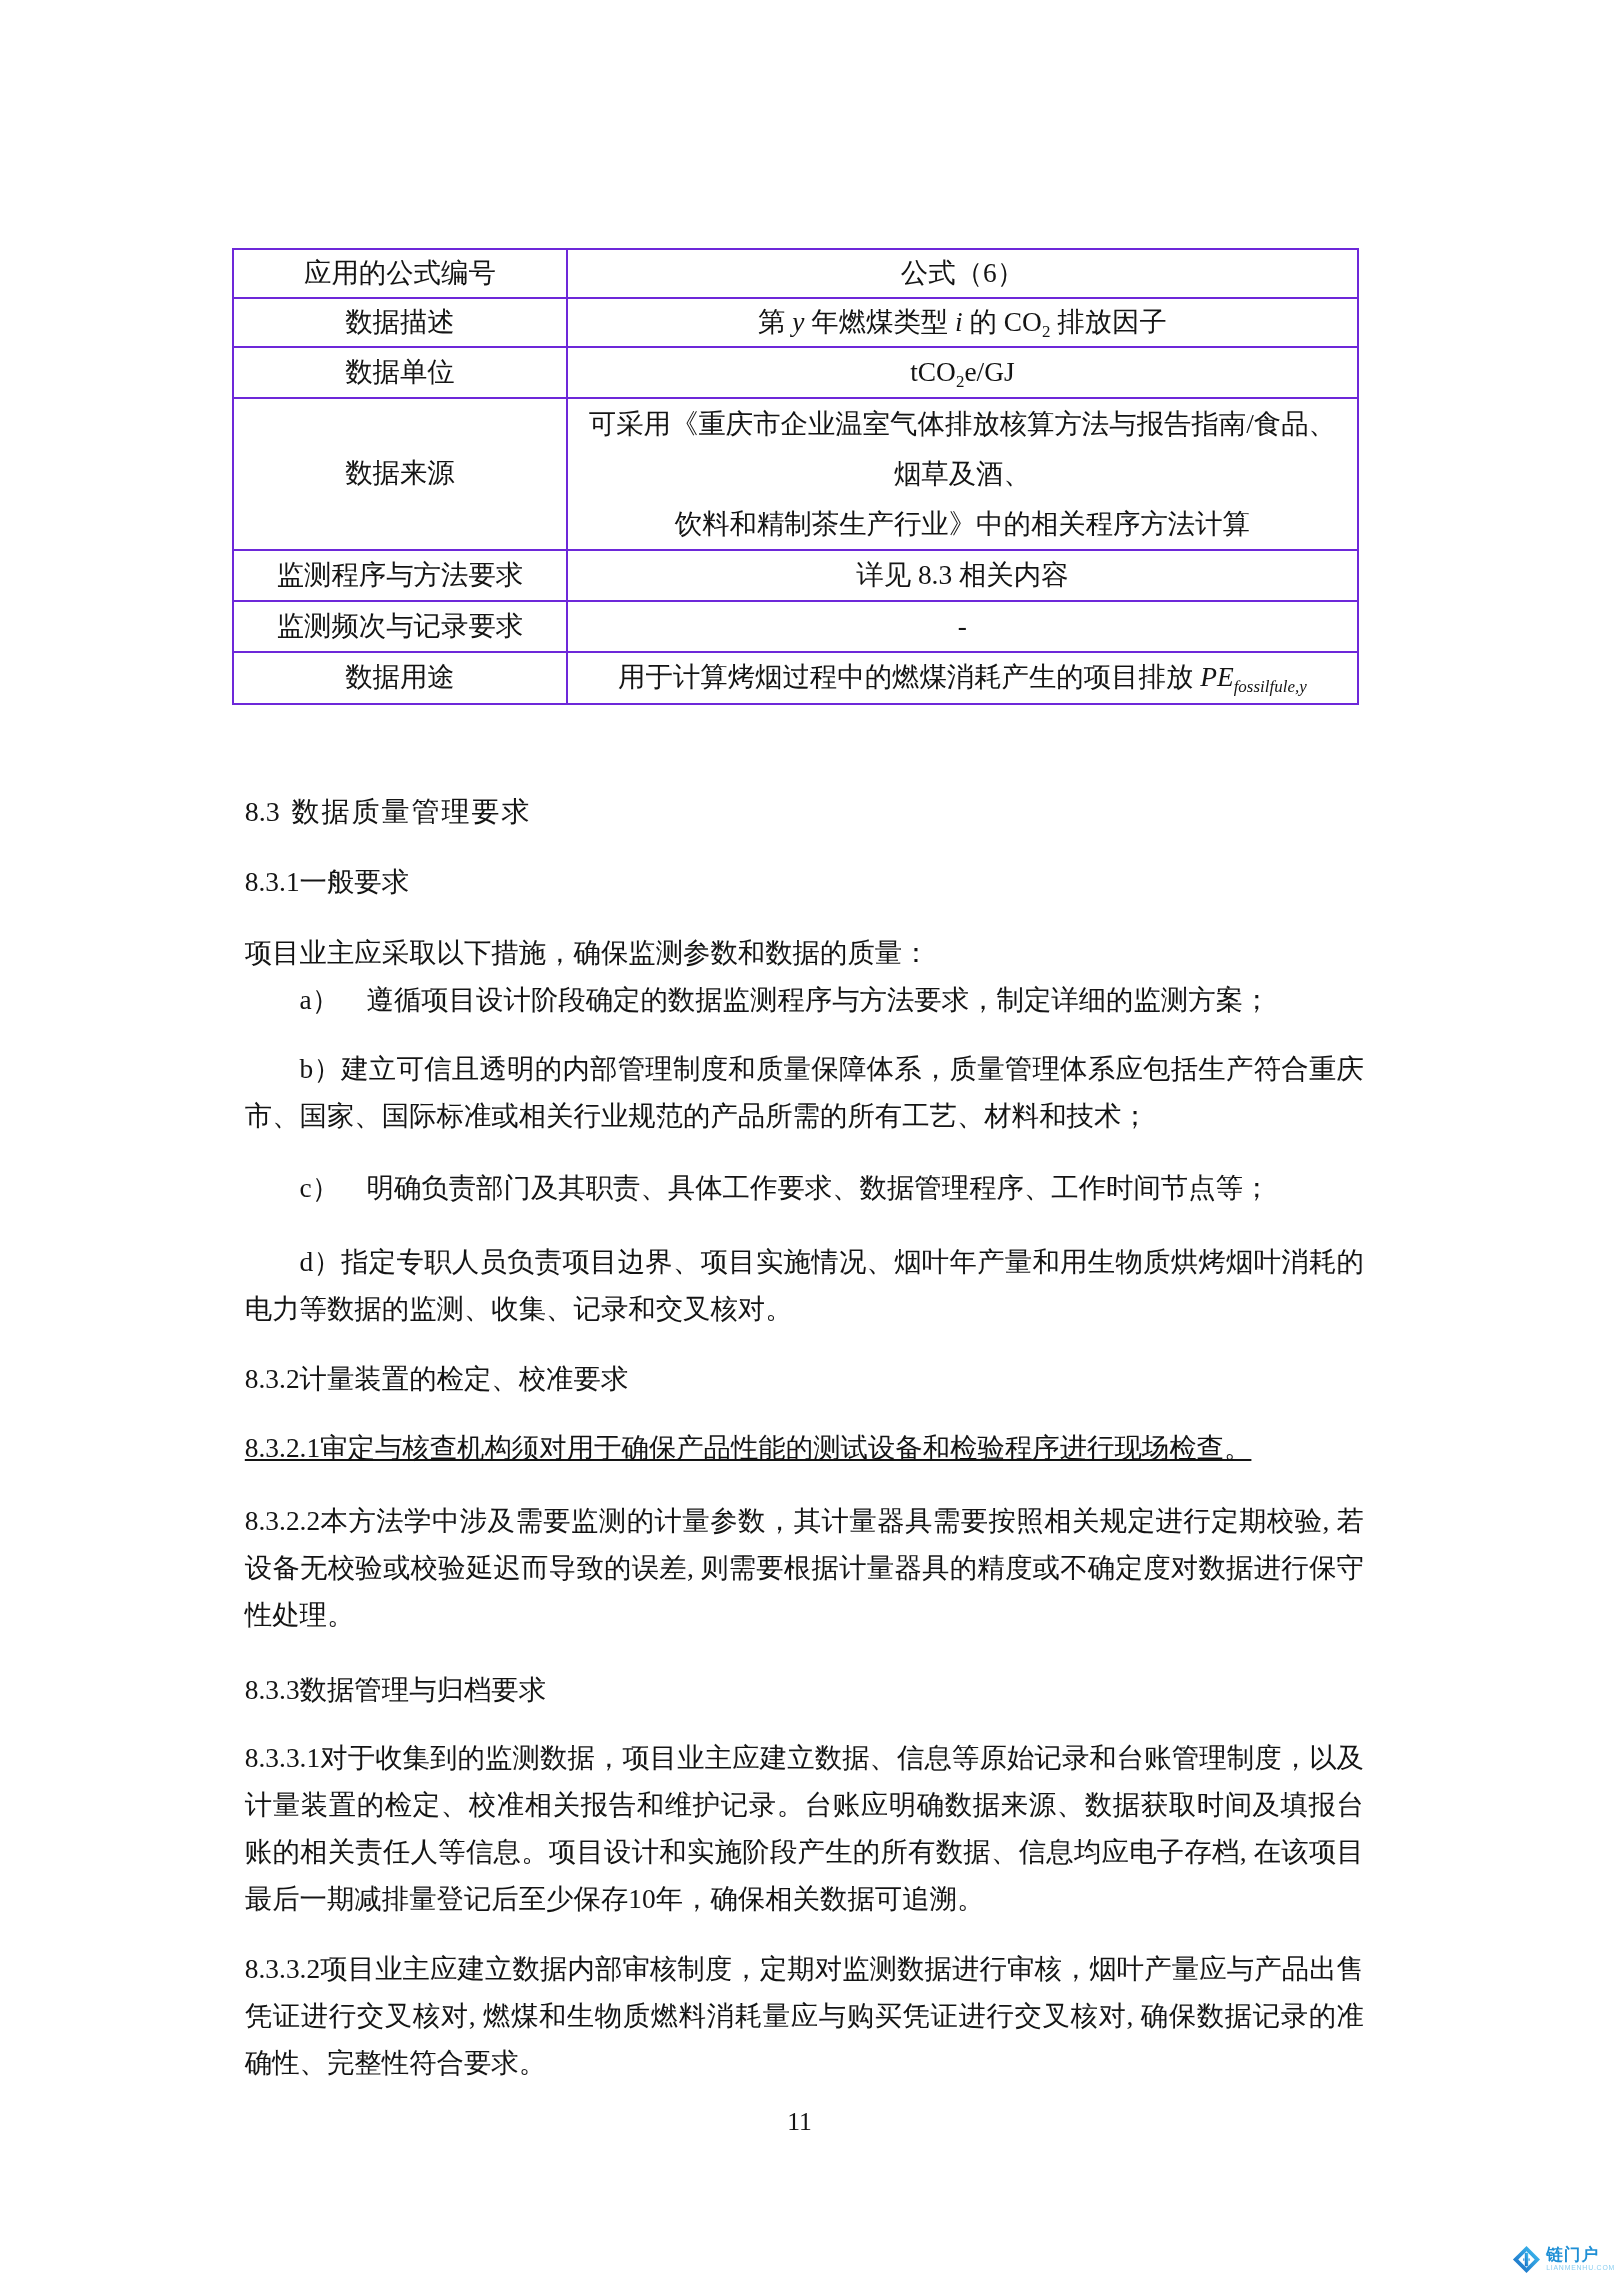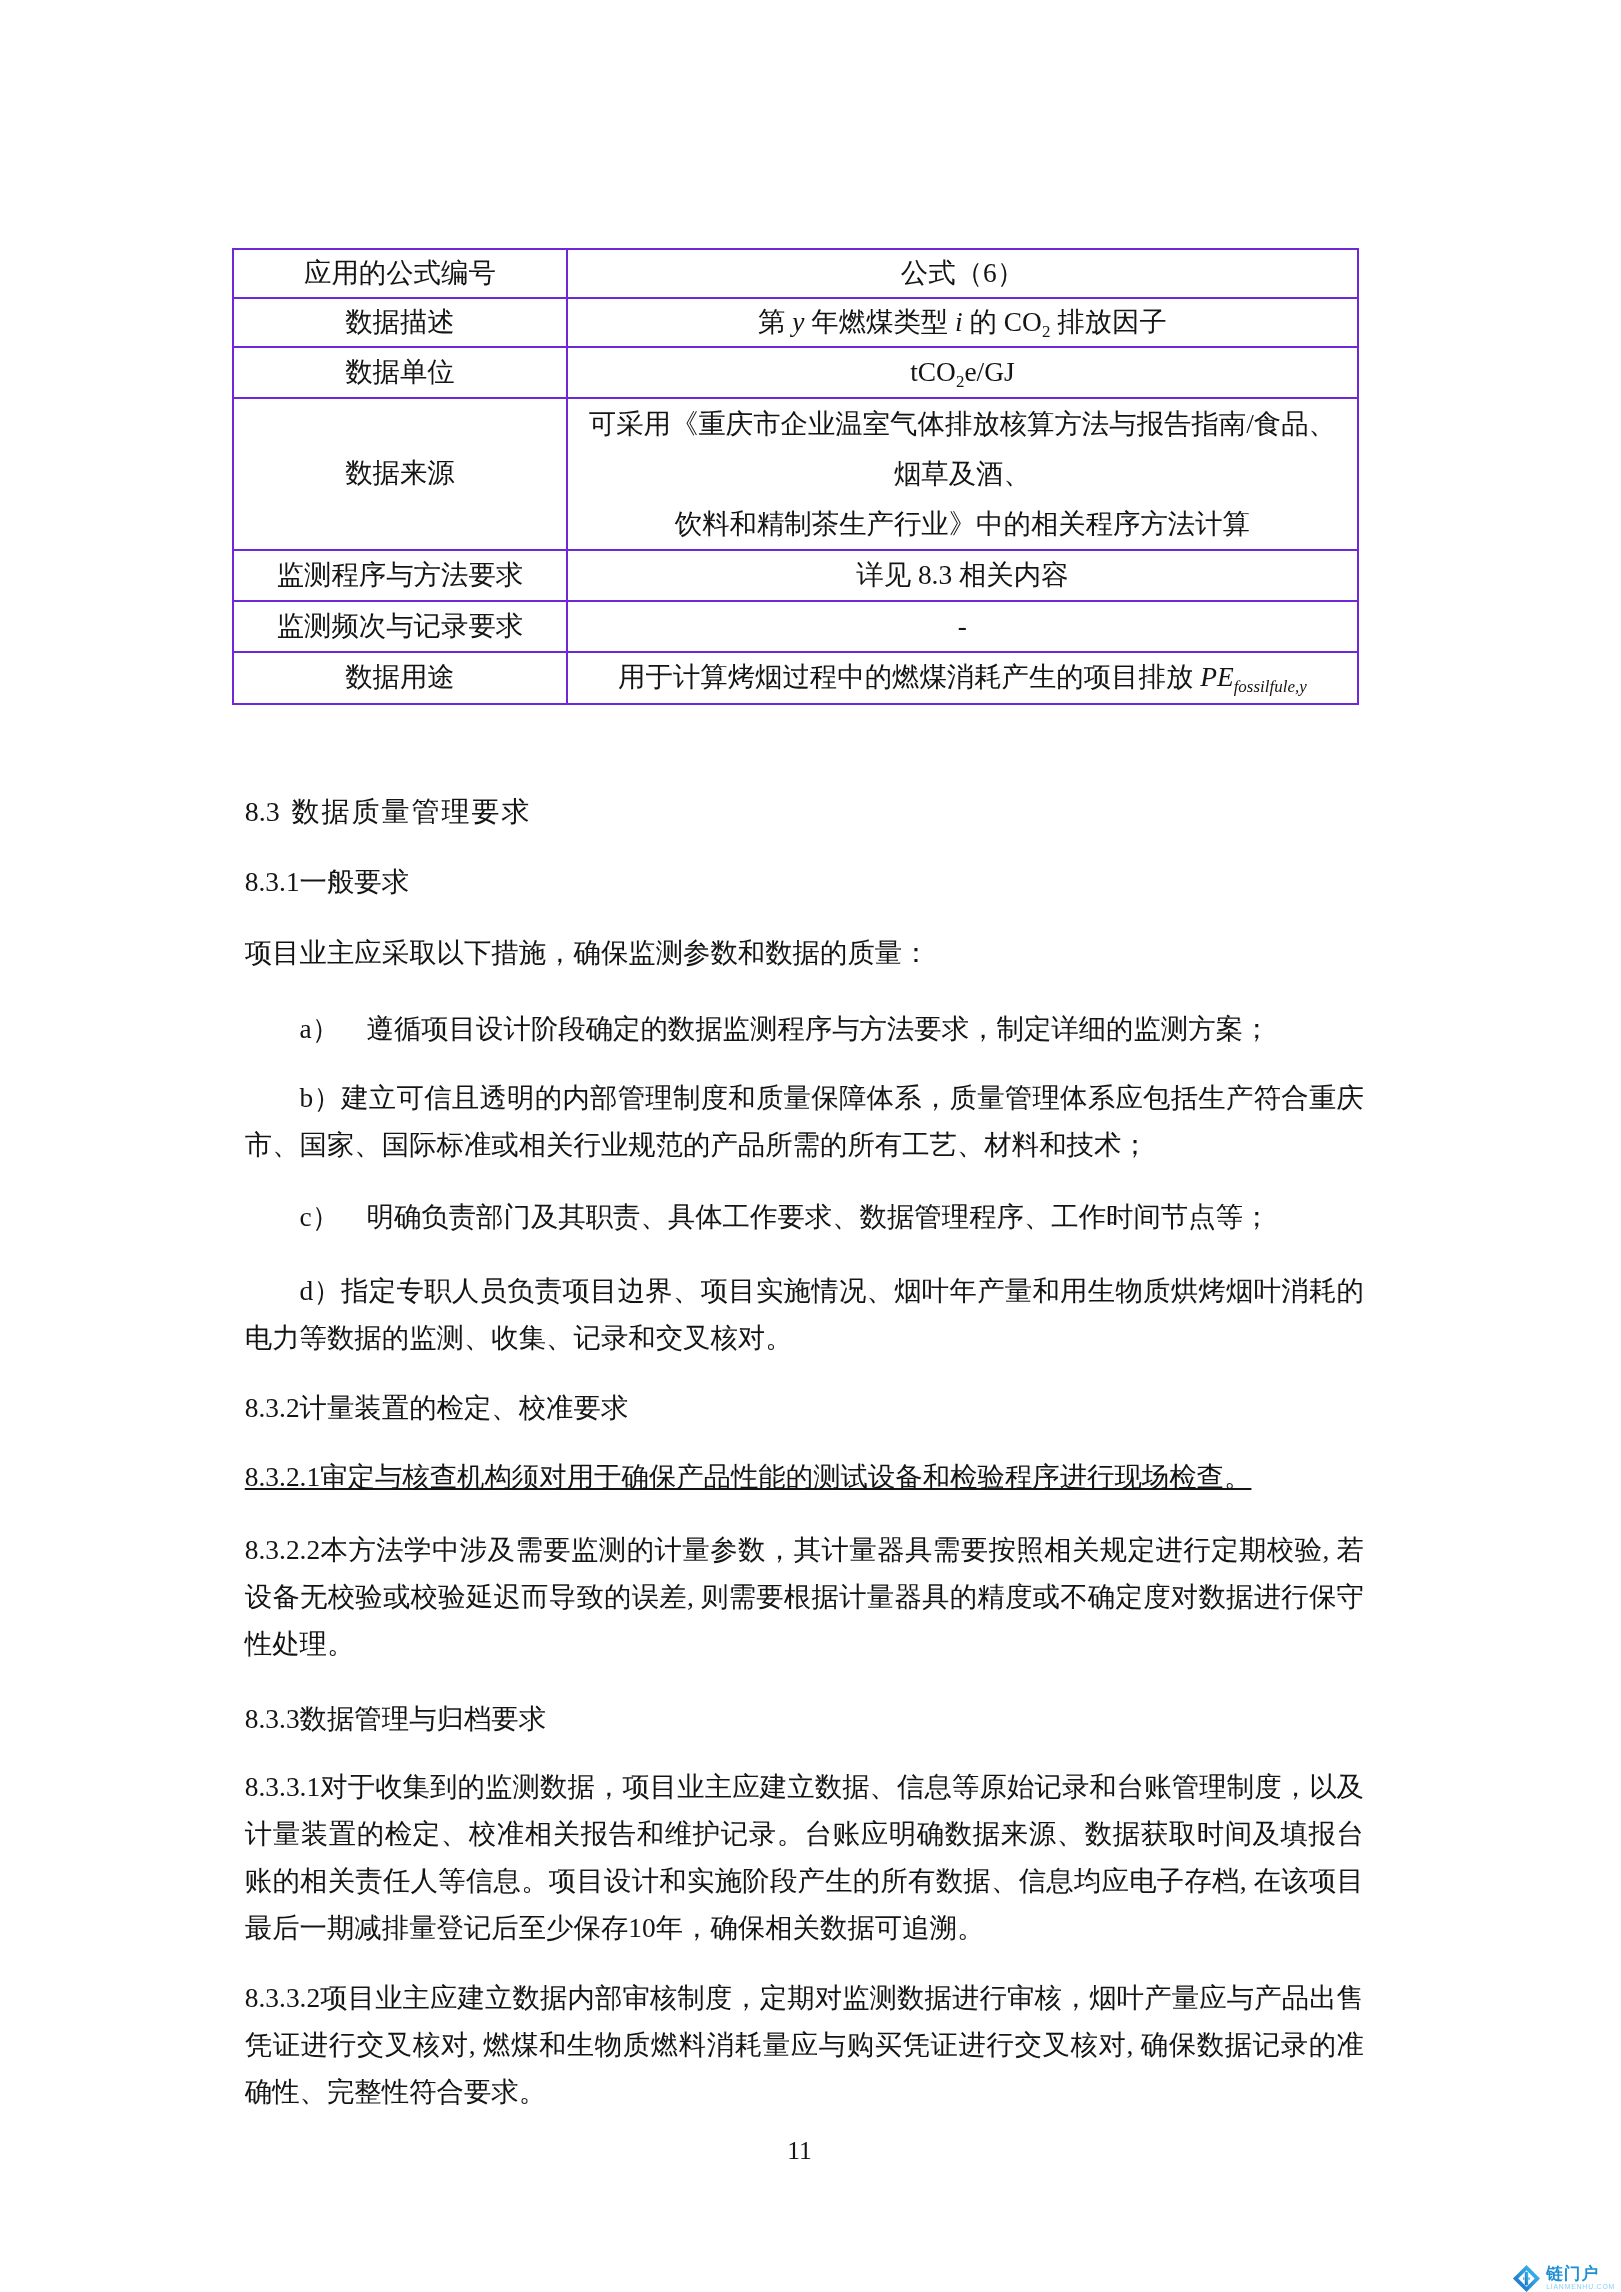--- a/index.html
+++ b/index.html
@@ -30,35 +30,35 @@
   sub.s.it{font-style:italic;}
 
   
   .h83{margin:83px 0 0 9.8px;font-size:28px;line-height:47px;font-weight:normal;}
   .h83 .hnum{font-family:"Liberation Serif","DejaVu Serif",serif;}
   .h83 .htxt{font-family:"Liberation Sans","DejaVu Sans",sans-serif;margin-left:11.8px;letter-spacing:2px;}
   p{margin:0 0 0 9.8px;font-size:27.4px;line-height:47px;text-align:justify;}
   .m-sub831{margin-top:23.5px;}
   .m-intro{margin-top:24.5px;}
   .li{text-indent:2em;}
-  .m-ia{margin-top:29px;}
+  .m-ia{}
   .m-ib{margin-top:21.6px;}
   .m-ic{margin-top:25.5px;}
   .m-id{margin-top:26.5px;}
   .m-h832{margin-top:23.5px;}
   .m-p8321{margin-top:21.6px;text-decoration:underline;}
   .m-p8322{margin-top:26.5px;}
   .m-h833{margin-top:28px;}
   .m-p8331{margin-top:21px;}
   .m-p8332{margin-top:22.5px;}
   .pageno{margin-top:15.7px;text-align:center;font-size:25.5px;line-height:39px;}
 
   
   .wm{
-    position:absolute;right:5.9px;bottom:0;
+    position:absolute;right:5.9px;bottom:19px;
     display:flex;align-items:center;gap:4.9px;
   }
   .wm-texts{display:flex;flex-direction:column;line-height:1;}
   .wm-brand{
     font-family:"Liberation Sans","DejaVu Sans",sans-serif;
     font-weight:bold;font-size:16.7px;color:#1e8fd5;letter-spacing:1px;
   }
   .wm-domain{
     font-family:"Liberation Sans","DejaVu Sans",sans-serif;
     font-size:6.9px;color:#8ccfF1;color:#8ccff1;letter-spacing:0.8px;margin-top:2px;

